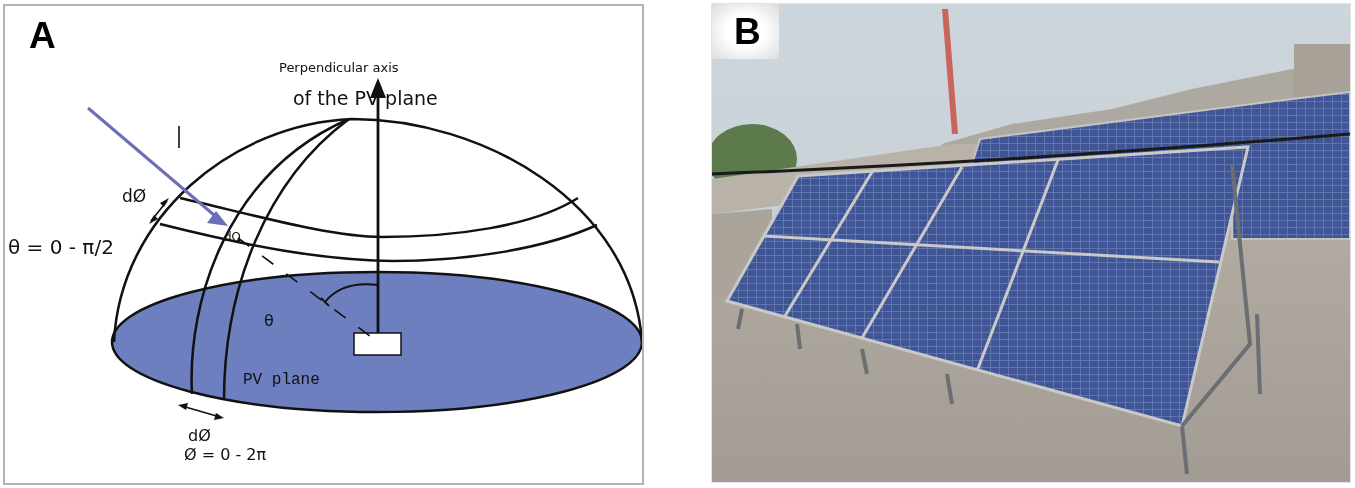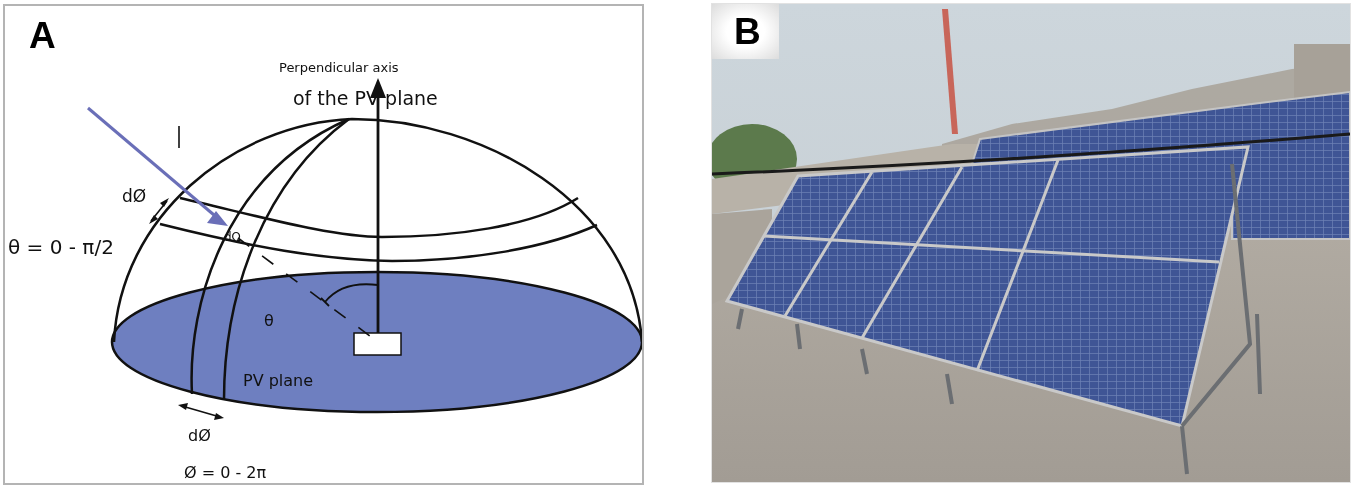--- a/index.html
+++ b/index.html
@@ -66,23 +66,23 @@
     <polygon points="176,403 186,401 184,408" fill="#111"></polygon>
     <polygon points="222,416 212,418 214,411" fill="#111"></polygon>
   </svg>
   <span class="panel-label label-a">A</span>
   <span class="txt" style="left:274px; top:22px; font-size:13px;margin-top:32px;">Perpendicular axis</span>
   <span class="txt" style="left:288px; top:37px; font-size:19px;margin-top:44px;">of the PV plane</span>
   <span class="txt" style="left:117px; top:180px; font-size:17px;">dØ</span>
   <span class="txt" style="left:3px; top:229px; font-size:20px;">θ = 0 - π/2</span>
   <span class="txt" style="left:219px; top:224px; font-size:12px;">dΩ</span>
   <span class="txt" style="left:259px; top:305px; font-size:16px;">θ</span>
-  <span class="txt" style="left:238px; top:365px; font-size:16px;">PV plane</span>
+  <span class="txt" style="left:238px; top:365px; font-size:16px;font-family:Liberation Mono, monospace;">PV plane</span>
   <span class="txt" style="left:183px; top:420px; font-size:16px;">dØ</span>
-  <span class="txt" style="left:179px; top:457px; font-size:16px;">Ø = 0 - 2π</span>
+  <span class="txt" style="left:179px; top:439px; font-size:16px;">Ø = 0 - 2π</span>
 </div>
 
 <div class="panel-b">
   <svg width="638" height="478" viewBox="0 0 638 478">
     <defs>
       <linearGradient id="sky" x1="0" y1="0" x2="0" y2="1">
         <stop offset="0" stop-color="#cdd6dc"></stop>
           <stop offset="1" stop-color="#c3cbd0"></stop>
       </linearGradient>
       <linearGradient id="floor" x1="0" y1="0" x2="0" y2="1">

